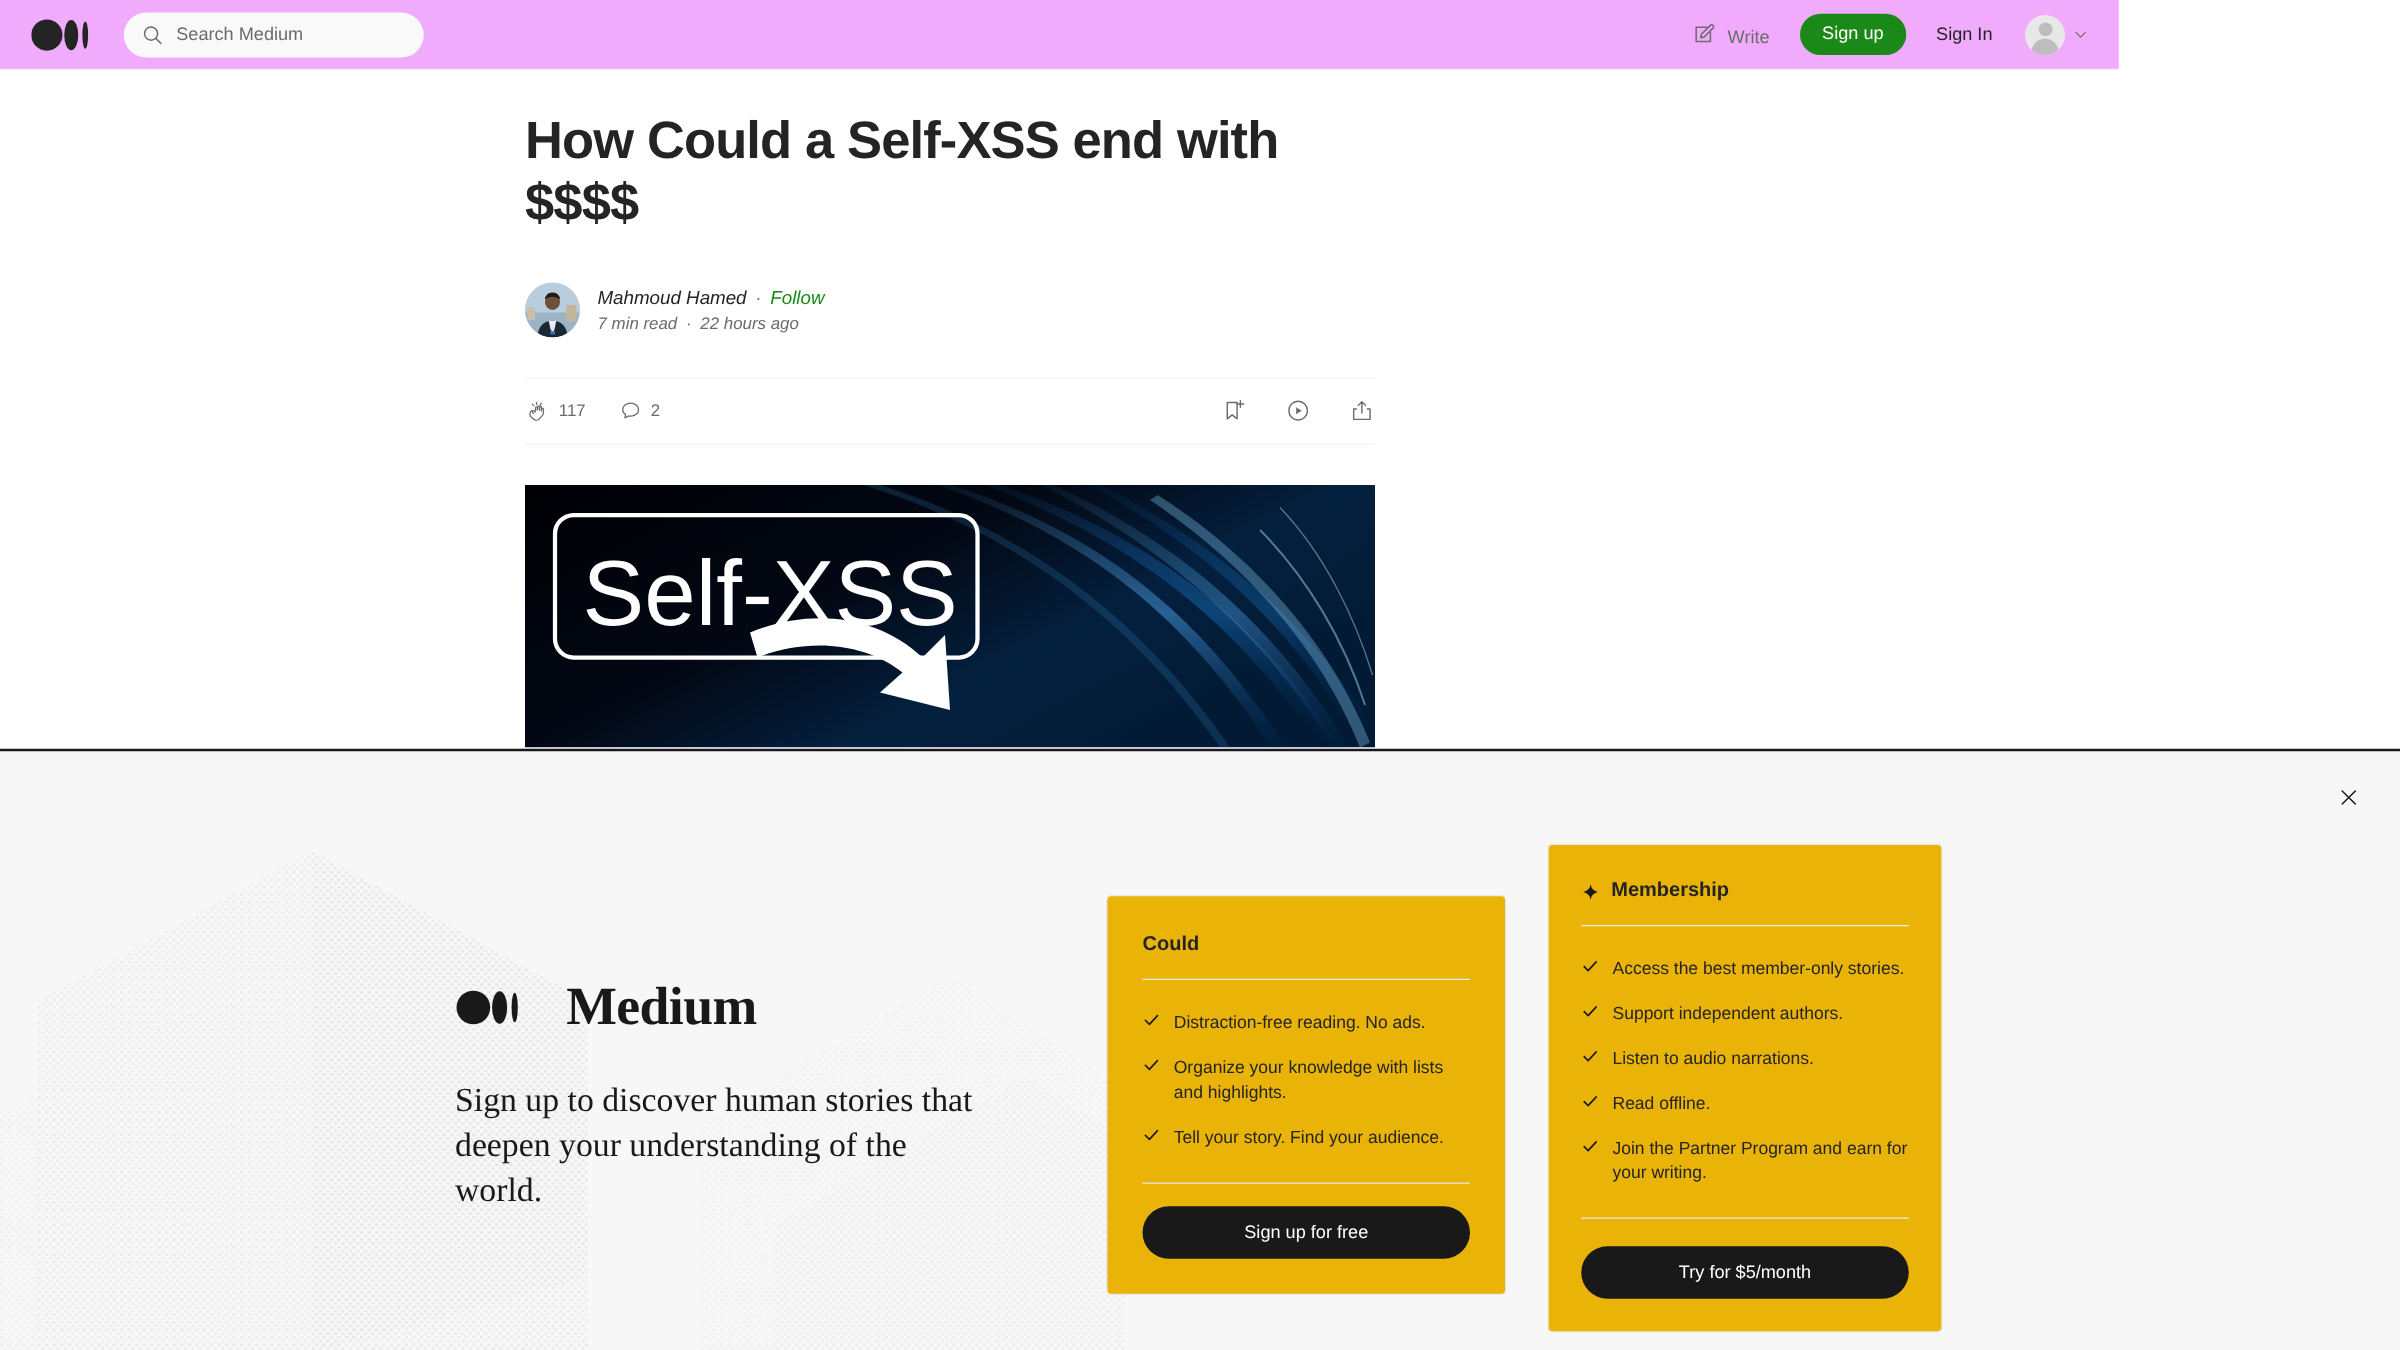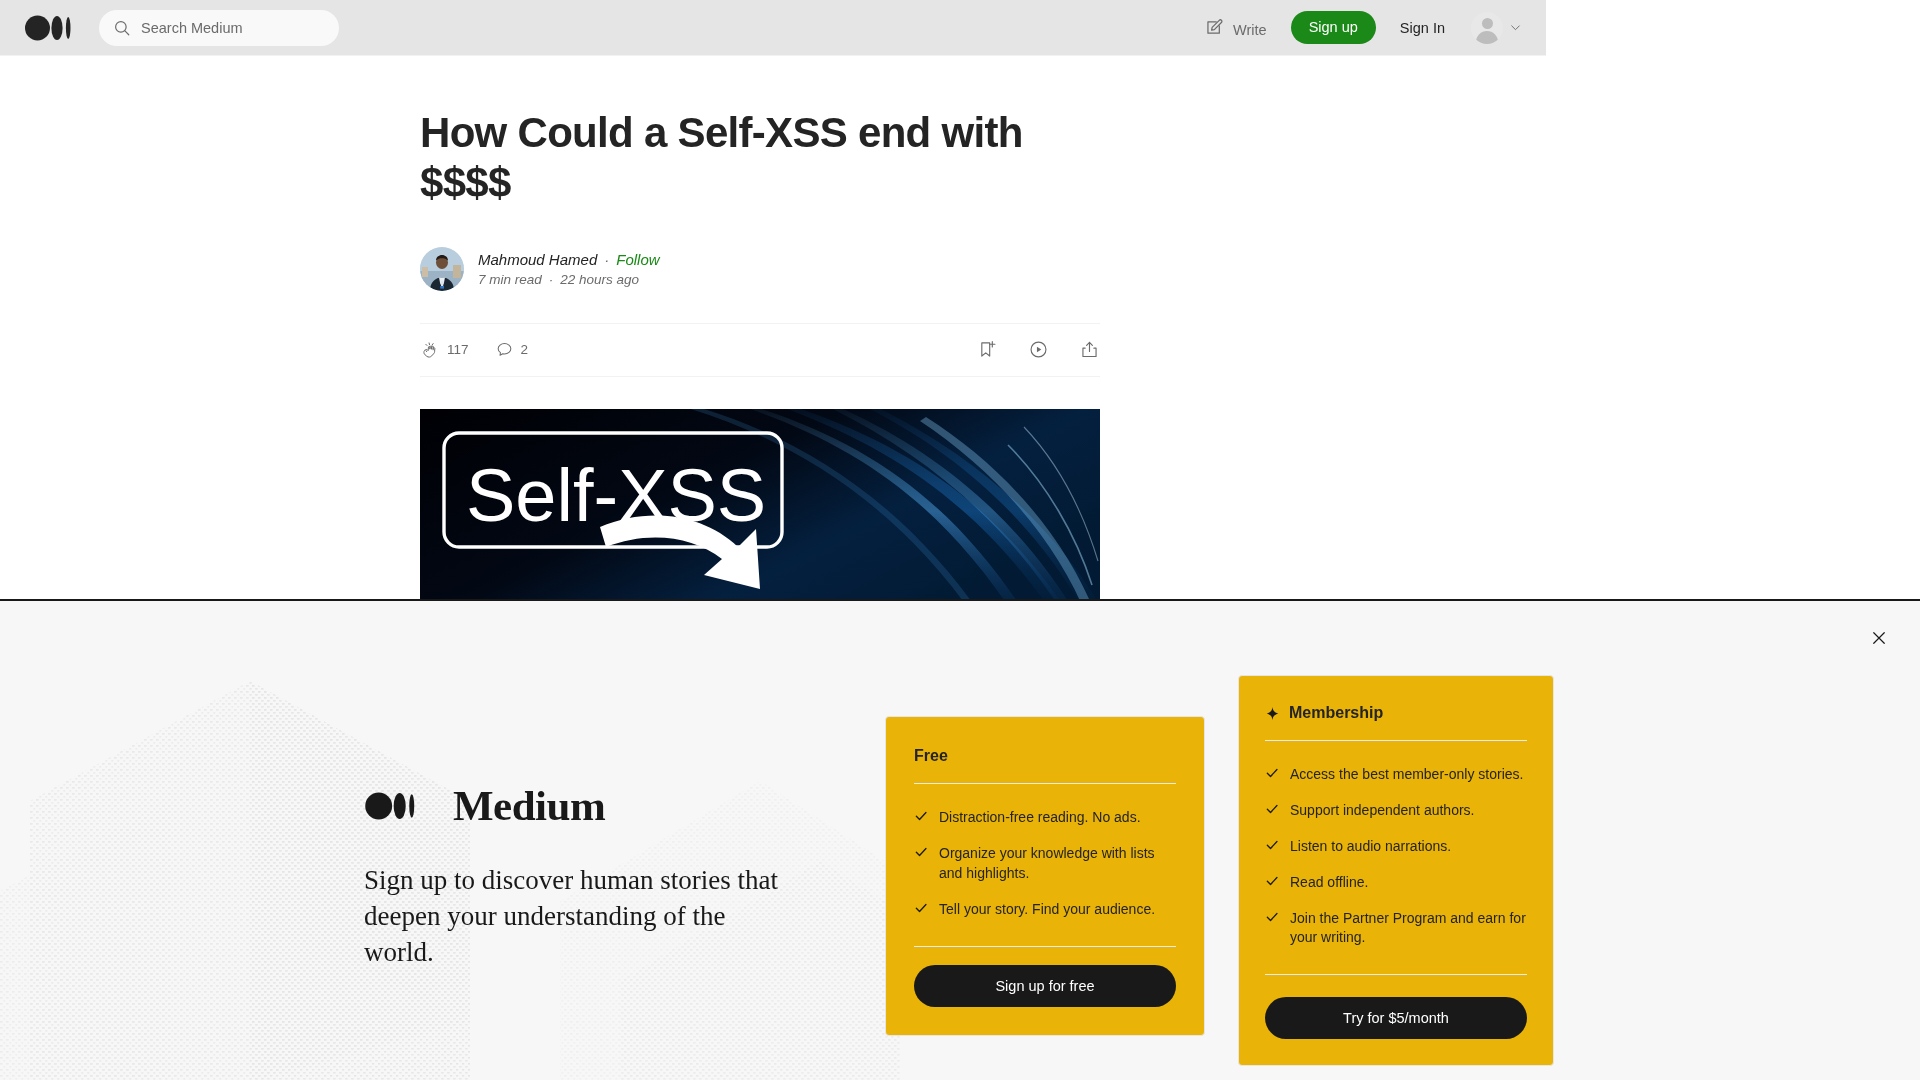--- a/index.html
+++ b/index.html
@@ -7,22 +7,22 @@
     width: 1920px; height: 1080px;
     overflow: hidden;
     background: #ffffff;
     font-family: "Liberation Sans", sans-serif;
     color: #242424;
   }
 
   
   .header {
     position: absolute; top: 0; left: 0;
-    width: 1546px; height: 56px;
-    background: #e5e5e5;
+    width: 1695px; height: 56px;
+    background: #f0abfc;
     border-bottom: 1px solid #f2f2f2;
     display: flex; align-items: center;
   }
   .logo-wrap {
     margin-left: 25px; width: 48px; height: 28px;
     display: flex; align-items: center;
   }
   .logo-svg { display: block; }
 
   .search-box {
@@ -83,21 +83,21 @@
   }
   .avatar-header .body {
     position: absolute; width: 22px; height: 14px;
     border-radius: 11px 11px 0 0;
     background: #bdbdbd; left: 5px; top: 19px;
   }
   .chevron { display: block; }
 
   
   .article {
-    position: absolute; top: 68px; left: 0;
+    position: absolute; top: 47px; left: 0;
     width: 1520px;
   }
   .article-inner {
     width: 680px; margin: 0 auto;
     padding-top: 40px;
   }
   .article-title {
     font-family: "Liberation Sans", sans-serif;
     font-size: 42px; font-weight: bold;
     letter-spacing: -0.7px;
@@ -432,21 +432,21 @@
           <ellipse cx="32" cy="13" rx="5.6" ry="12.1" fill="#191919"></ellipse>
           <ellipse cx="43.2" cy="13" rx="2.3" ry="10.9" fill="#191919"></ellipse>
         </svg>
         <span class="medium-word-text">Medium</span>
       </div>
       <div class="promo-tagline">Sign up to discover human stories that deepen your understanding of the world.</div>
     </div>
 
     <div class="card card-free-pos">
       <div class="card-title">
-        <span>Free</span>
+        <span>Could</span>
       </div>
       <div class="card-divider"></div>
       <div class="feature-list">
         <div class="feature">
           <svg class="check" width="14" height="14" viewBox="0 0 24 24">
             <path d="M4 12.5l5.5 5.5L20.5 6" stroke="#191919" stroke-width="2.2" fill="none" stroke-linecap="round" stroke-linejoin="round"></path>
           </svg>
           <span>Distraction-free reading. No ads.</span>
         </div>
         <div class="feature">

